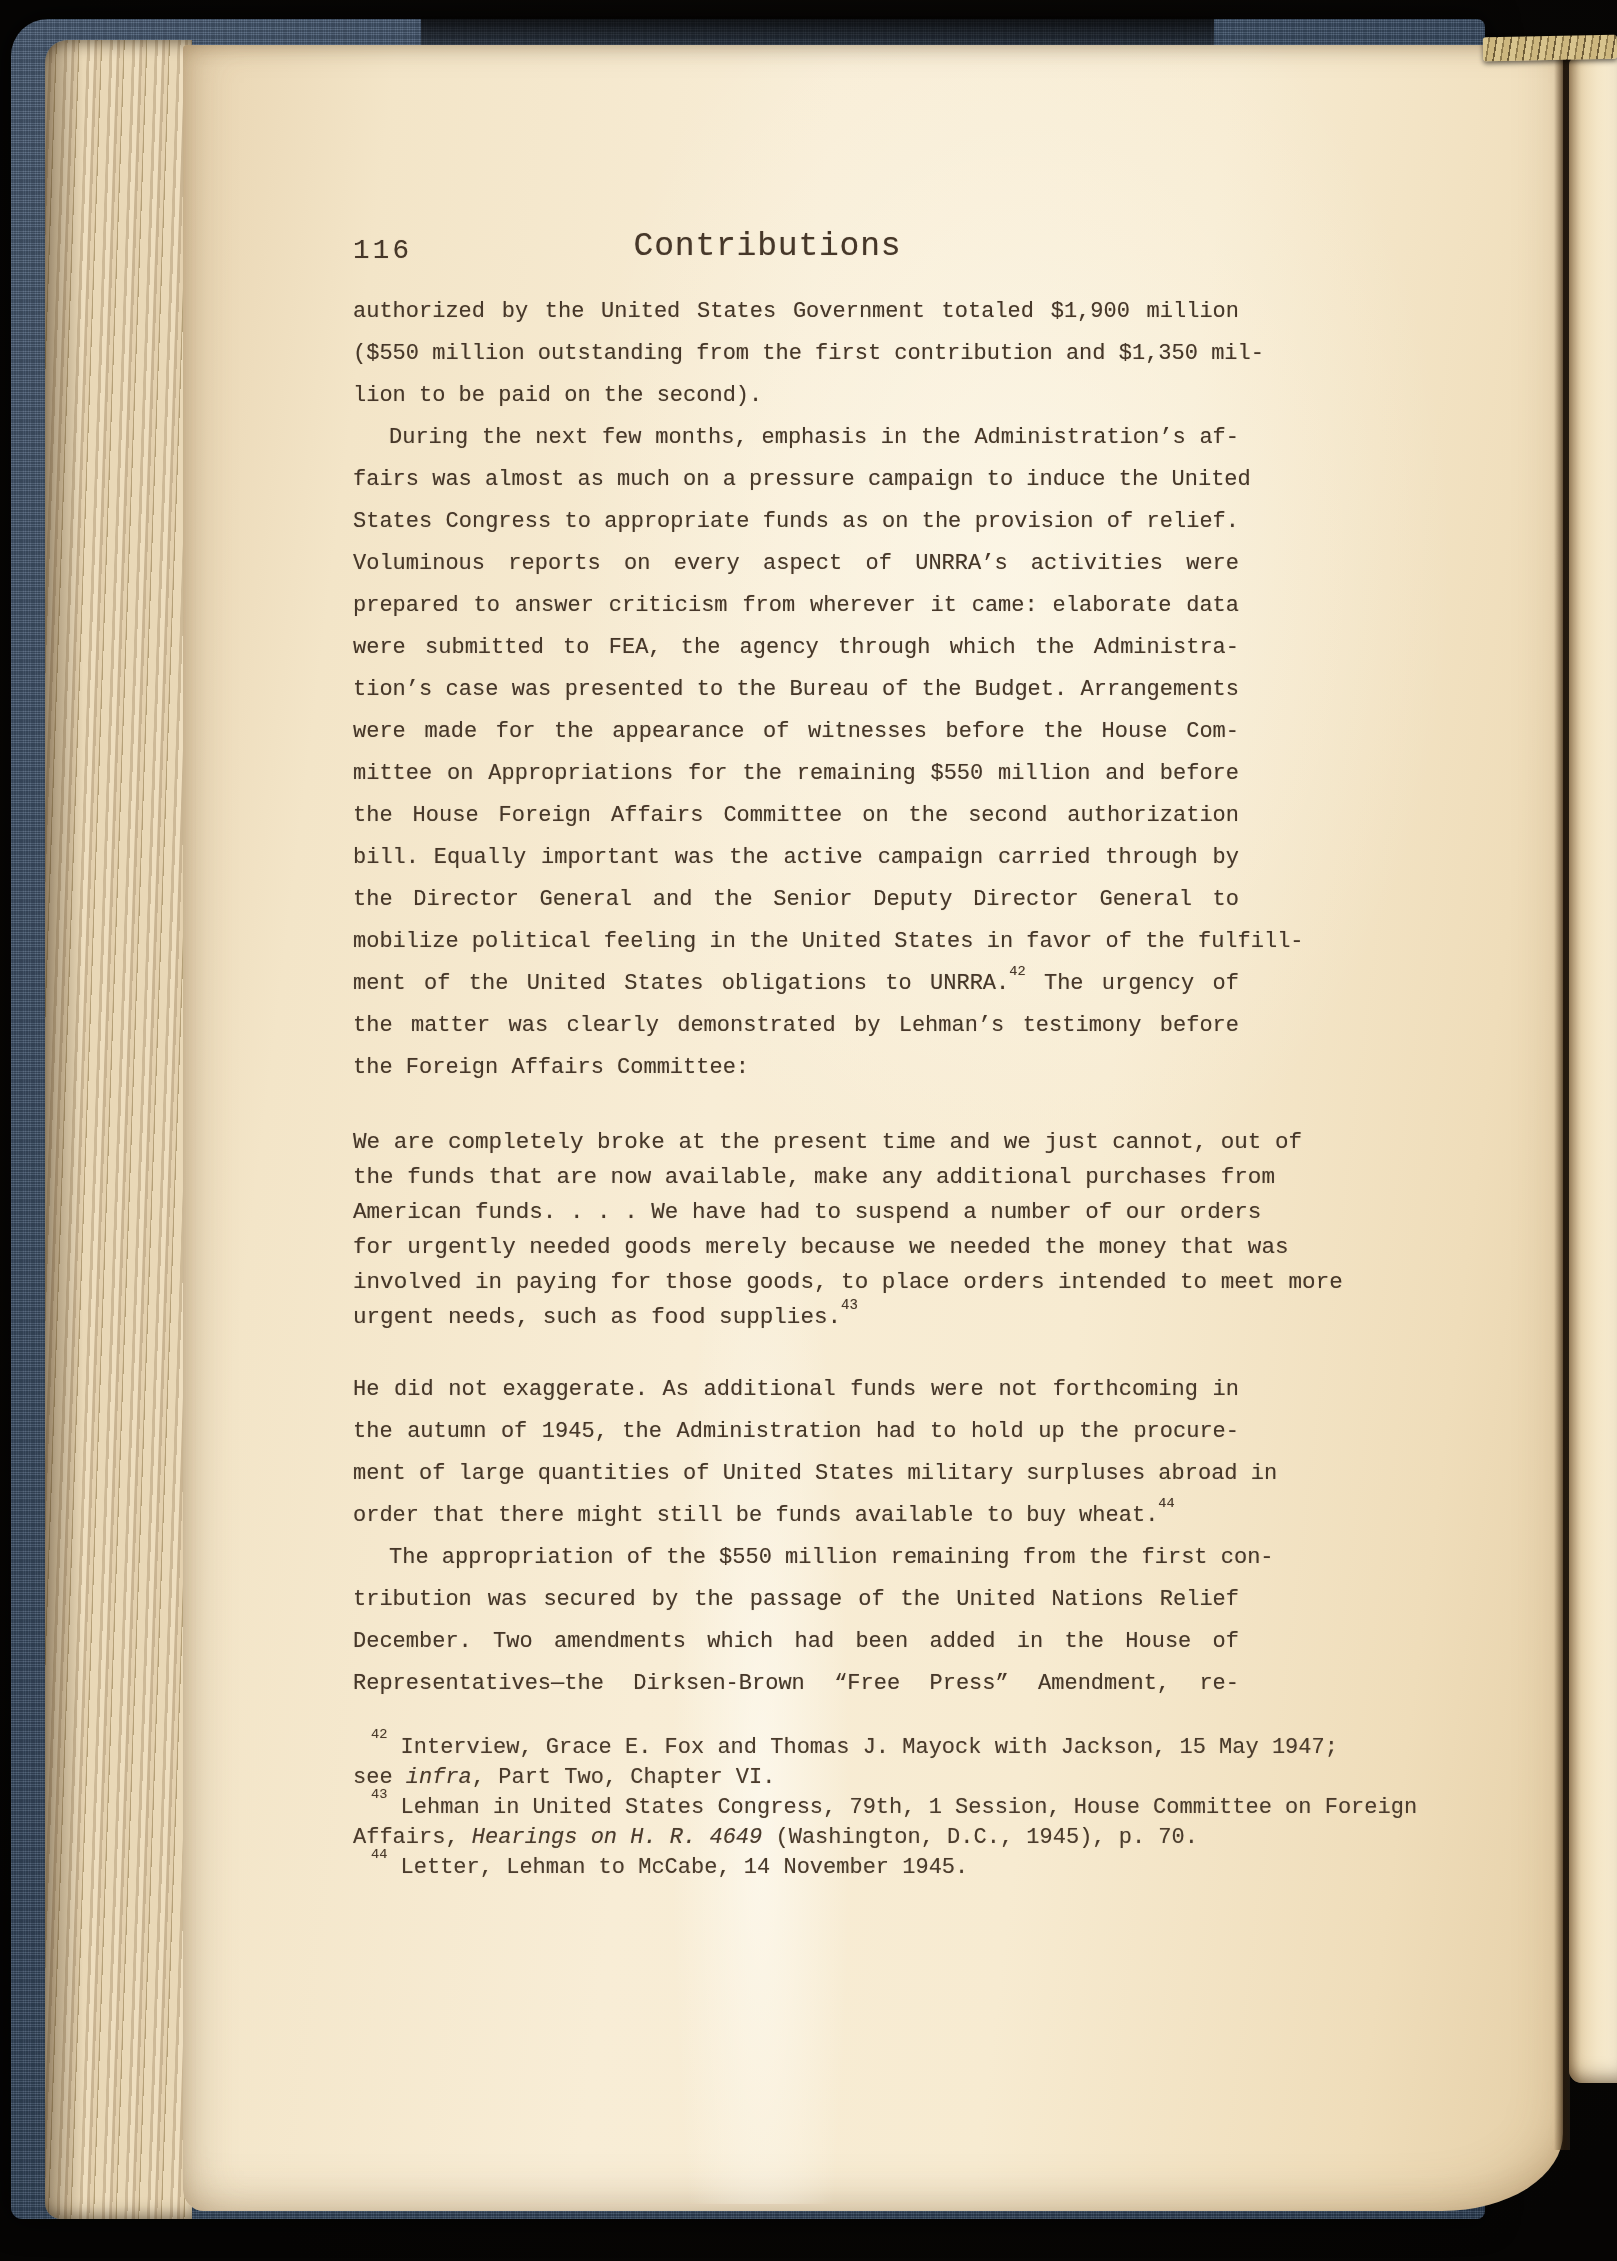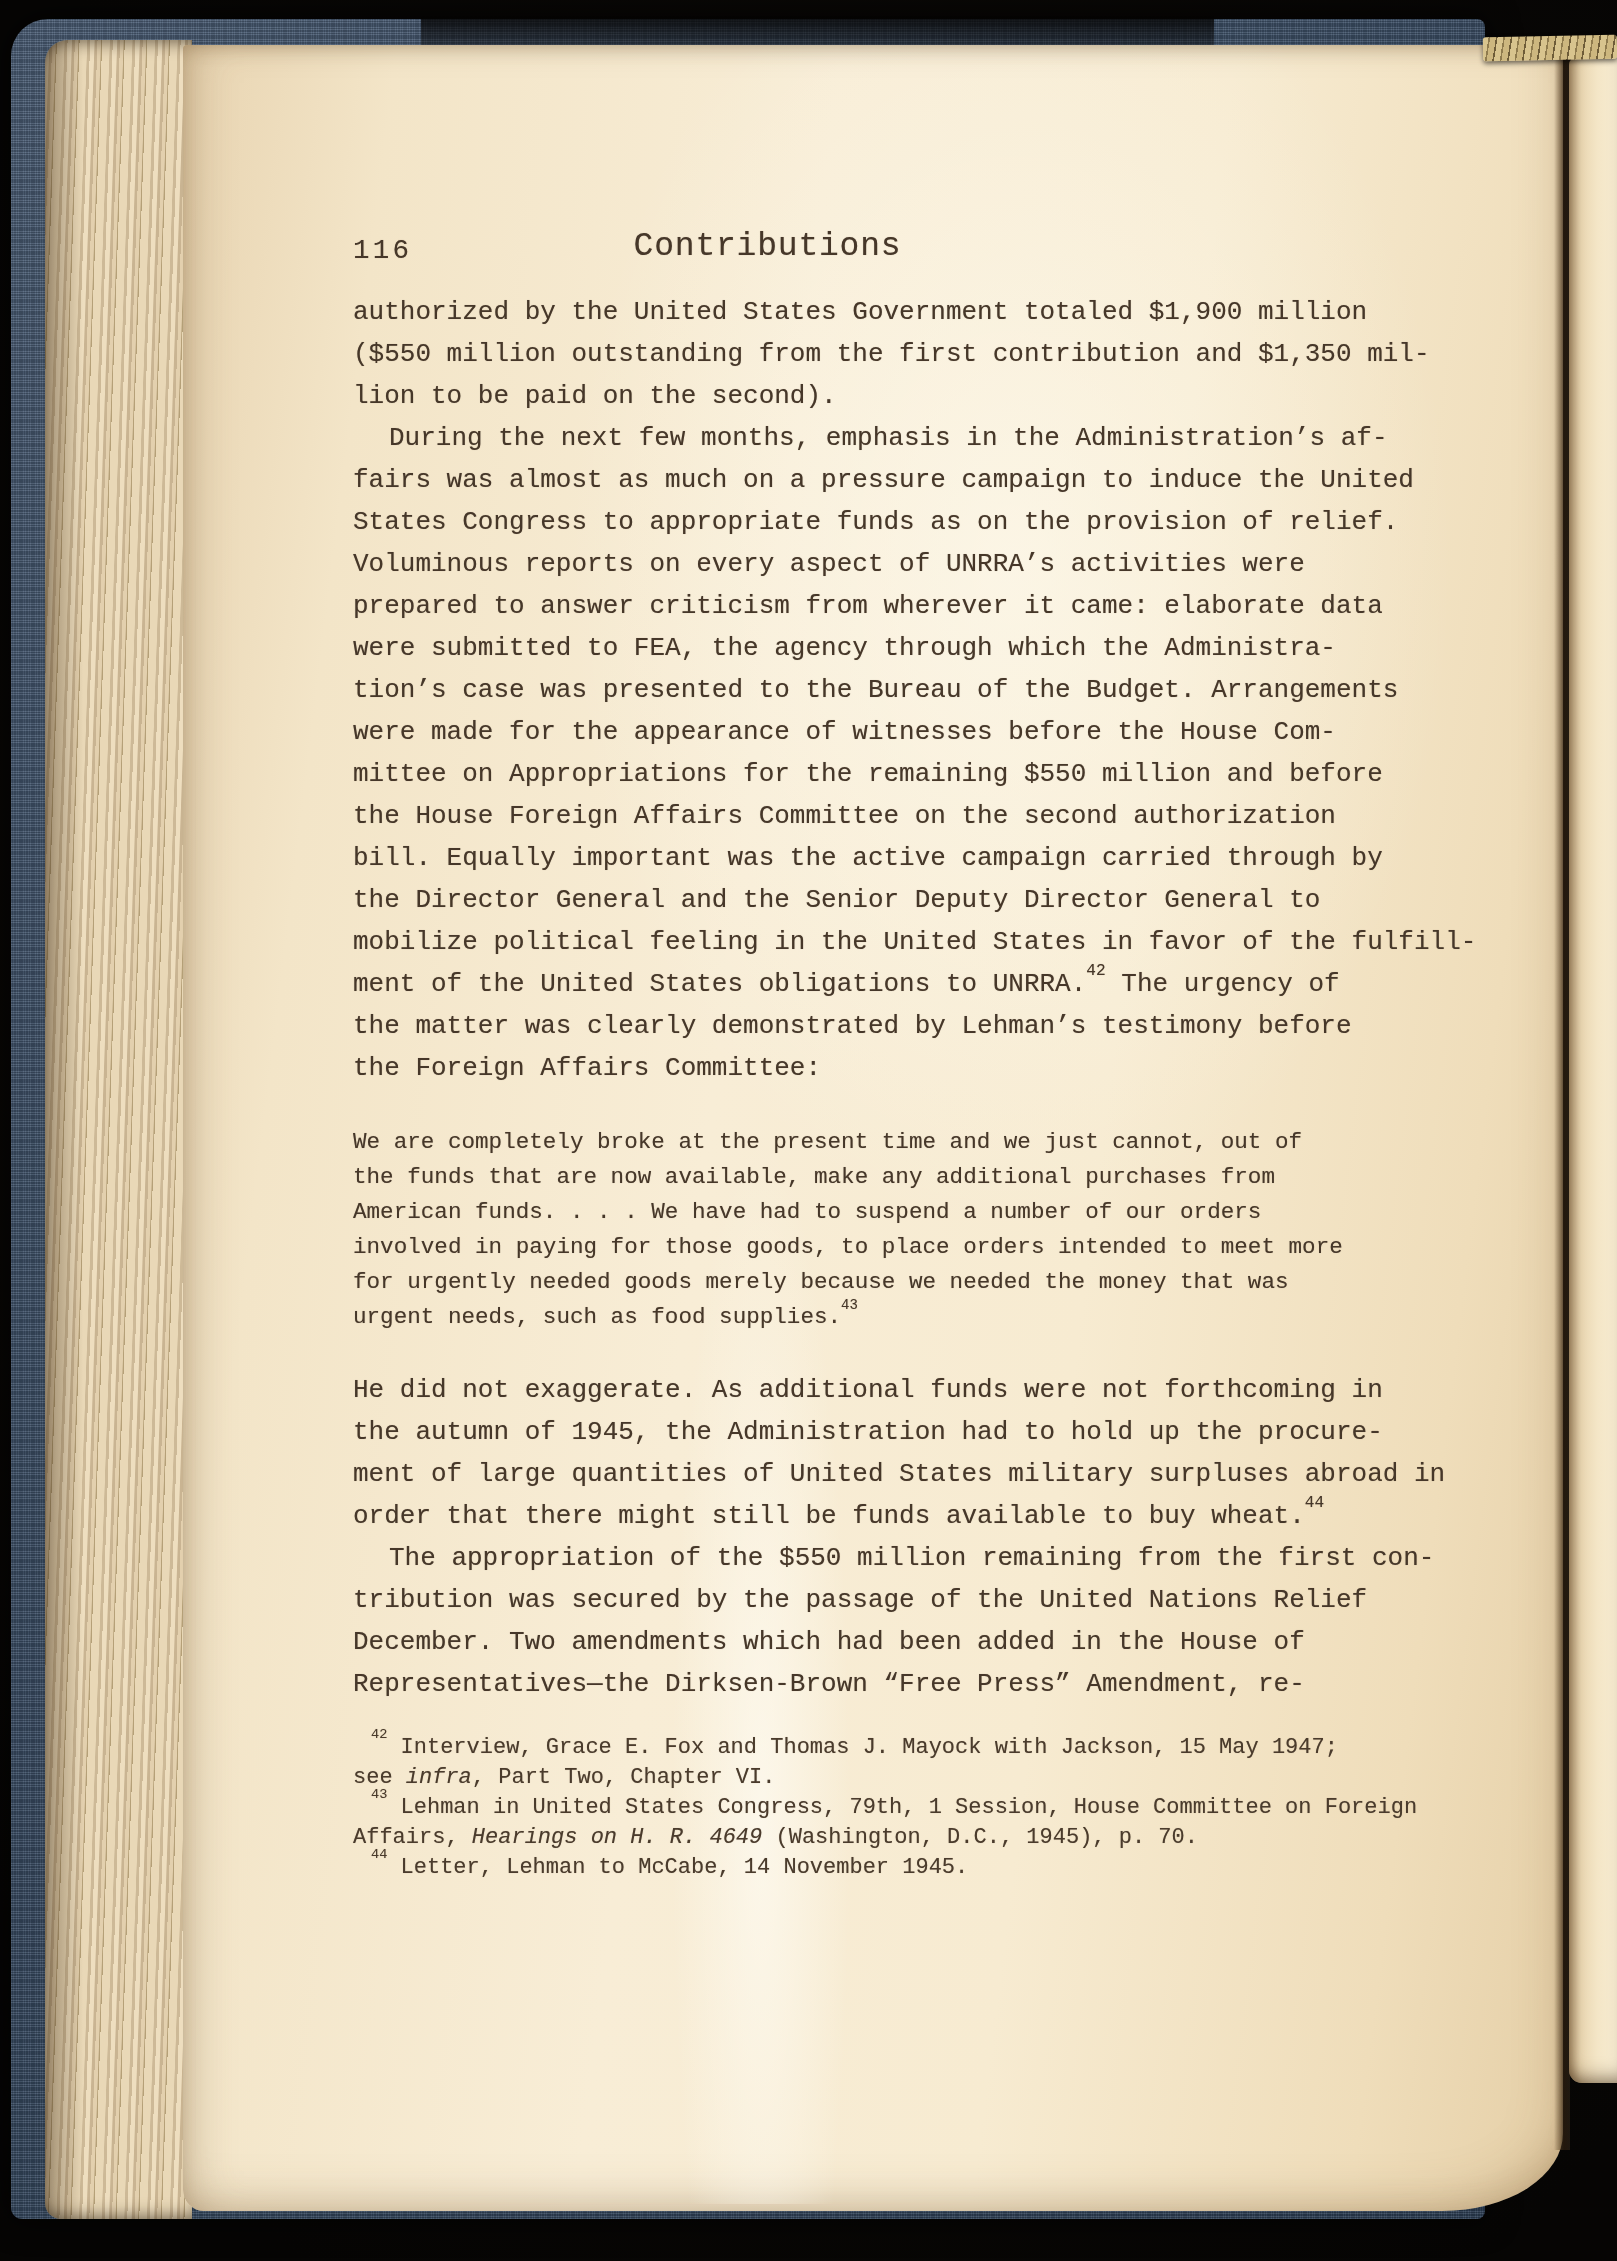--- a/index.html
+++ b/index.html
@@ -77,21 +77,21 @@
   }
   .headtitle{
     position:absolute;left:0;right:57px;text-align:center;font-size:33px;letter-spacing:0.8px;
     text-shadow:0 0 0.8px rgba(70,55,40,.45);
   }
   .bodytext{
     position:absolute;left:353px;top:291px;width:886px;color:#463729;
     text-shadow:0 0 0.8px rgba(70,55,40,.40);
   }
   .line{
-    font-size:26px;line-height:42px;white-space:nowrap;
+    font-size:22px;line-height:42px;white-space:nowrap;
     text-align:justify;text-align-last:justify;
   }
   .line.flush{text-align-last:left;}
   .line.indent{text-indent:36px;}
   .para{margin:0;}
   .quote{margin:36px 0 34px;}
   .quote .line{font-size:22.6px;line-height:35px;}
   .footnotes{margin-top:27.5px;color:#4a3b2c;}
   .footnotes .line{font-size:22px;line-height:30px;}
   .footnotes .line.indent{text-indent:18px;}
@@ -141,22 +141,22 @@
           <div class="line">the Director General and the Senior Deputy Director General to</div>
           <div class="line">mobilize political feeling in the United States in favor of the fulfill-</div>
           <div class="line">ment of the United States obligations to UNRRA.<sup>42</sup> The urgency of</div>
           <div class="line">the matter was clearly demonstrated by Lehman’s testimony before</div>
           <div class="line flush">the Foreign Affairs Committee:</div>
         </div>
         <div class="quote">
           <div class="line">We are completely broke at the present time and we just cannot, out of</div>
           <div class="line">the funds that are now available, make any additional purchases from</div>
           <div class="line">American funds. . . . We have had to suspend a number of our orders</div>
+          <div class="line">for urgently needed goods merely because we needed the money that was</div>
           <div class="line">involved in paying for those goods, to place orders intended to meet more</div>
-          <div class="line">for urgently needed goods merely because we needed the money that was</div>
           <div class="line flush">urgent needs, such as food supplies.<sup>43</sup></div>
         </div>
         <div class="para">
           <div class="line">He did not exaggerate. As additional funds were not forthcoming in</div>
           <div class="line">the autumn of 1945, the Administration had to hold up the procure-</div>
           <div class="line">ment of large quantities of United States military surpluses abroad in</div>
           <div class="line flush">order that there might still be funds available to buy wheat.<sup>44</sup></div>
         </div>
         <div class="para">
           <div class="line indent">The appropriation of the $550 million remaining from the first con-</div>

